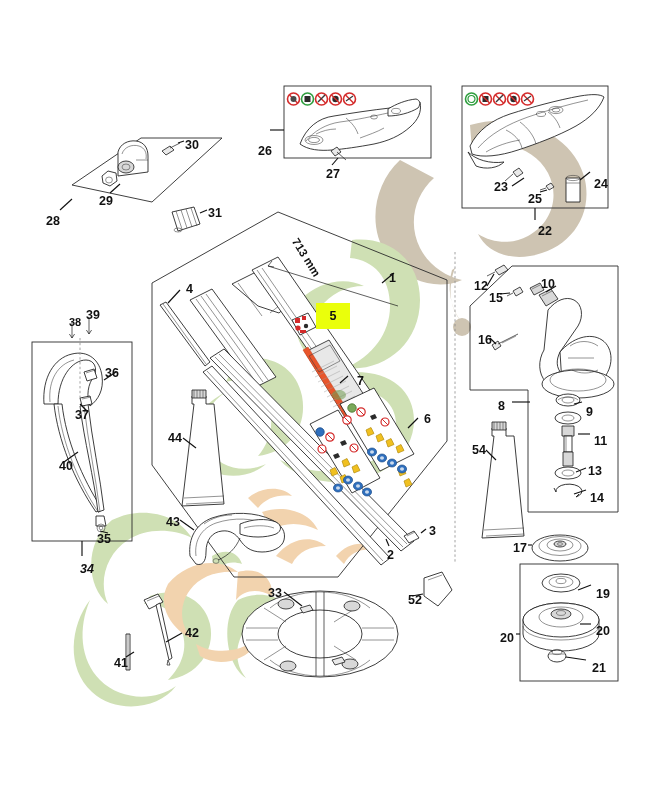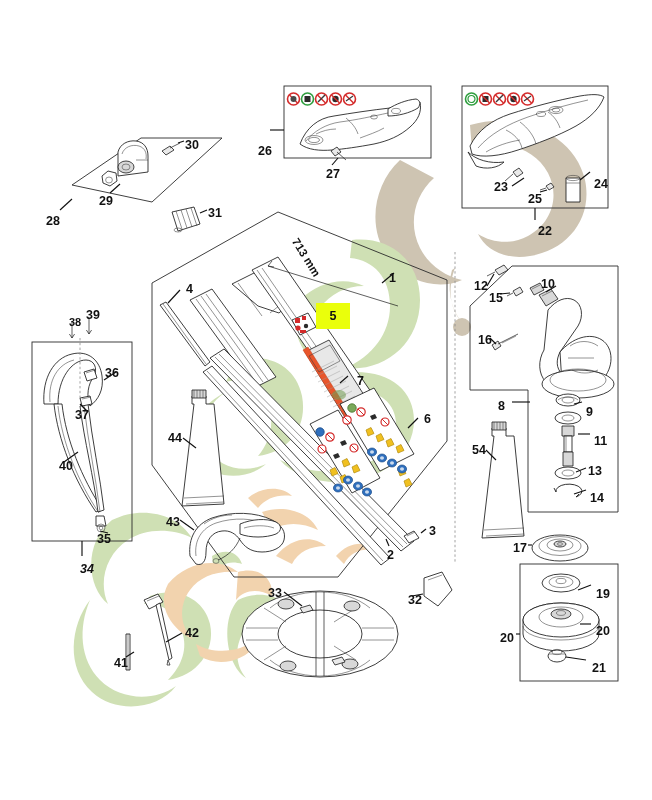--- a/index.html
+++ b/index.html
@@ -560,21 +560,21 @@
   <span class="lbl" style="left:538px;top:225px;">22</span>
   <span class="lbl" style="left:494px;top:181px;">23</span>
   <span class="lbl" style="left:594px;top:178px;text-align:center;">24</span>
   <span class="lbl" style="left:528px;top:193px;">25</span>
   <span class="lbl" style="left:258px;top:114px;margin-top:31px;">26</span>
   <span class="lbl" style="left:326px;top:168px;text-align:center;">27</span>
   <span class="lbl" style="left:46px;top:215px;">28</span>
   <span class="lbl" style="left:99px;top:195px;">29</span>
   <span class="lbl" style="left:185px;top:139px;">30</span>
   <span class="lbl" style="left:208px;top:207px;">31</span>
-  <span class="lbl" style="left:408px;top:594px;">32</span>
+  <span class="lbl" style="left:408px;top:594px;">52</span>
   <span class="lbl" style="left:268px;top:587px;">33</span>
   <span class="lbl" style="left:80px;top:563px;font-style:italic;">34</span>
   <span class="lbl" style="left:97px;top:533px;">35</span>
   <span class="lbl" style="left:105px;top:367px;">36</span>
   <span class="lbl" style="left:75px;top:409px;">37</span>
   <span class="lbl sm" style="left:69px;top:317px;">38</span>
   <span class="lbl" style="left:86px;top:309px;">39</span>
   <span class="lbl" style="left:50px;top:460px;margin-left:9px;">40</span>
   <span class="lbl" style="left:114px;top:657px;">41</span>
   <span class="lbl" style="left:185px;top:627px;">42</span>

